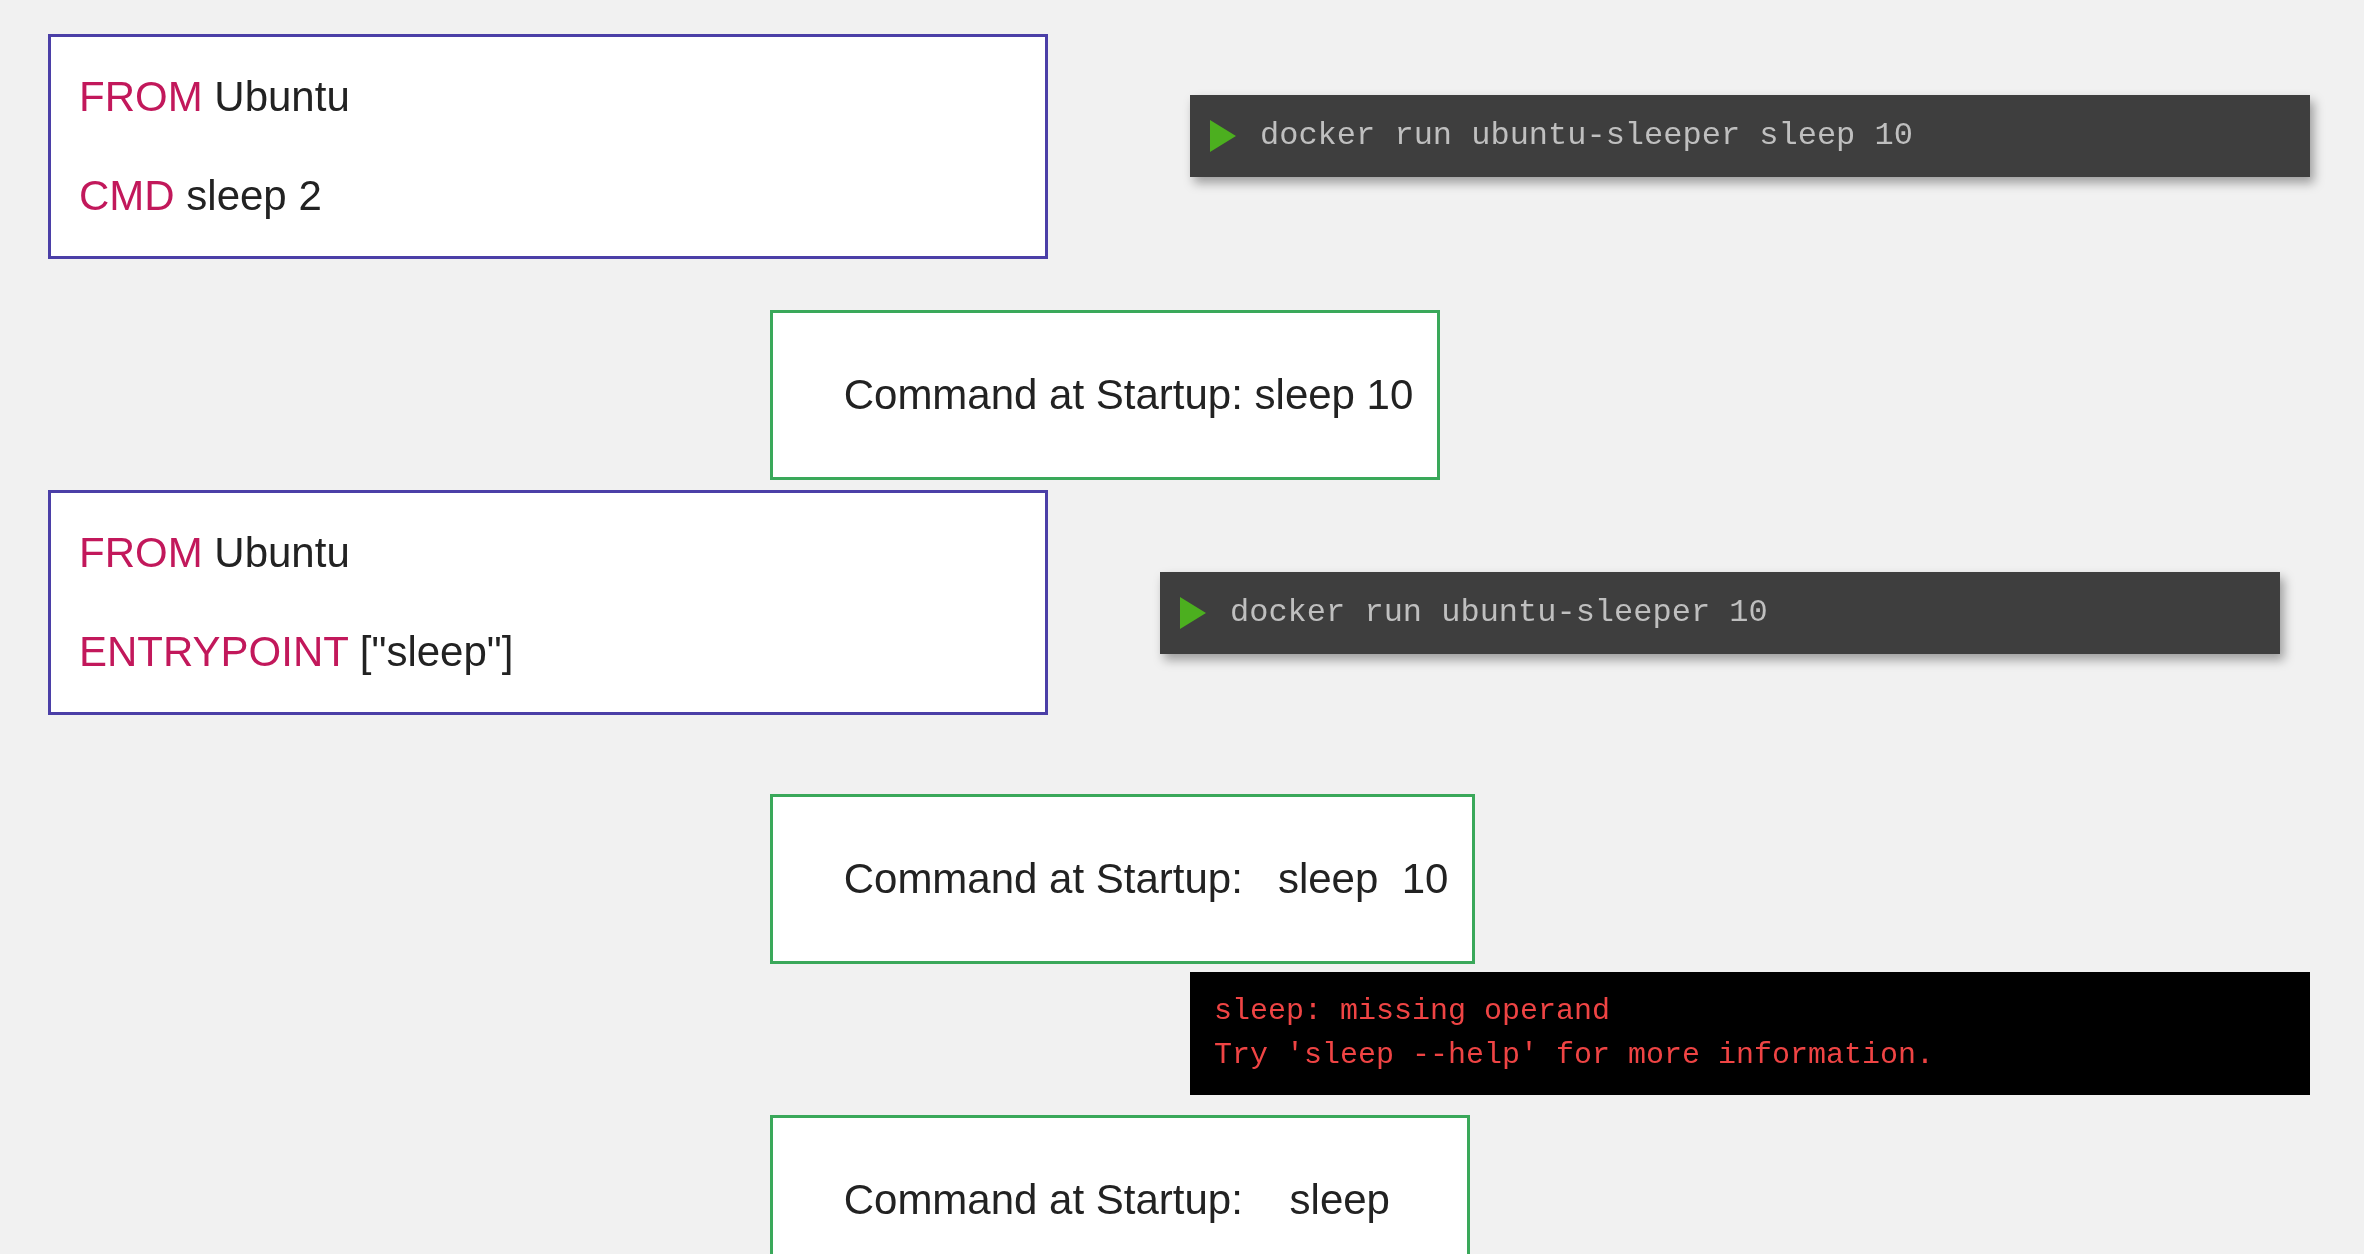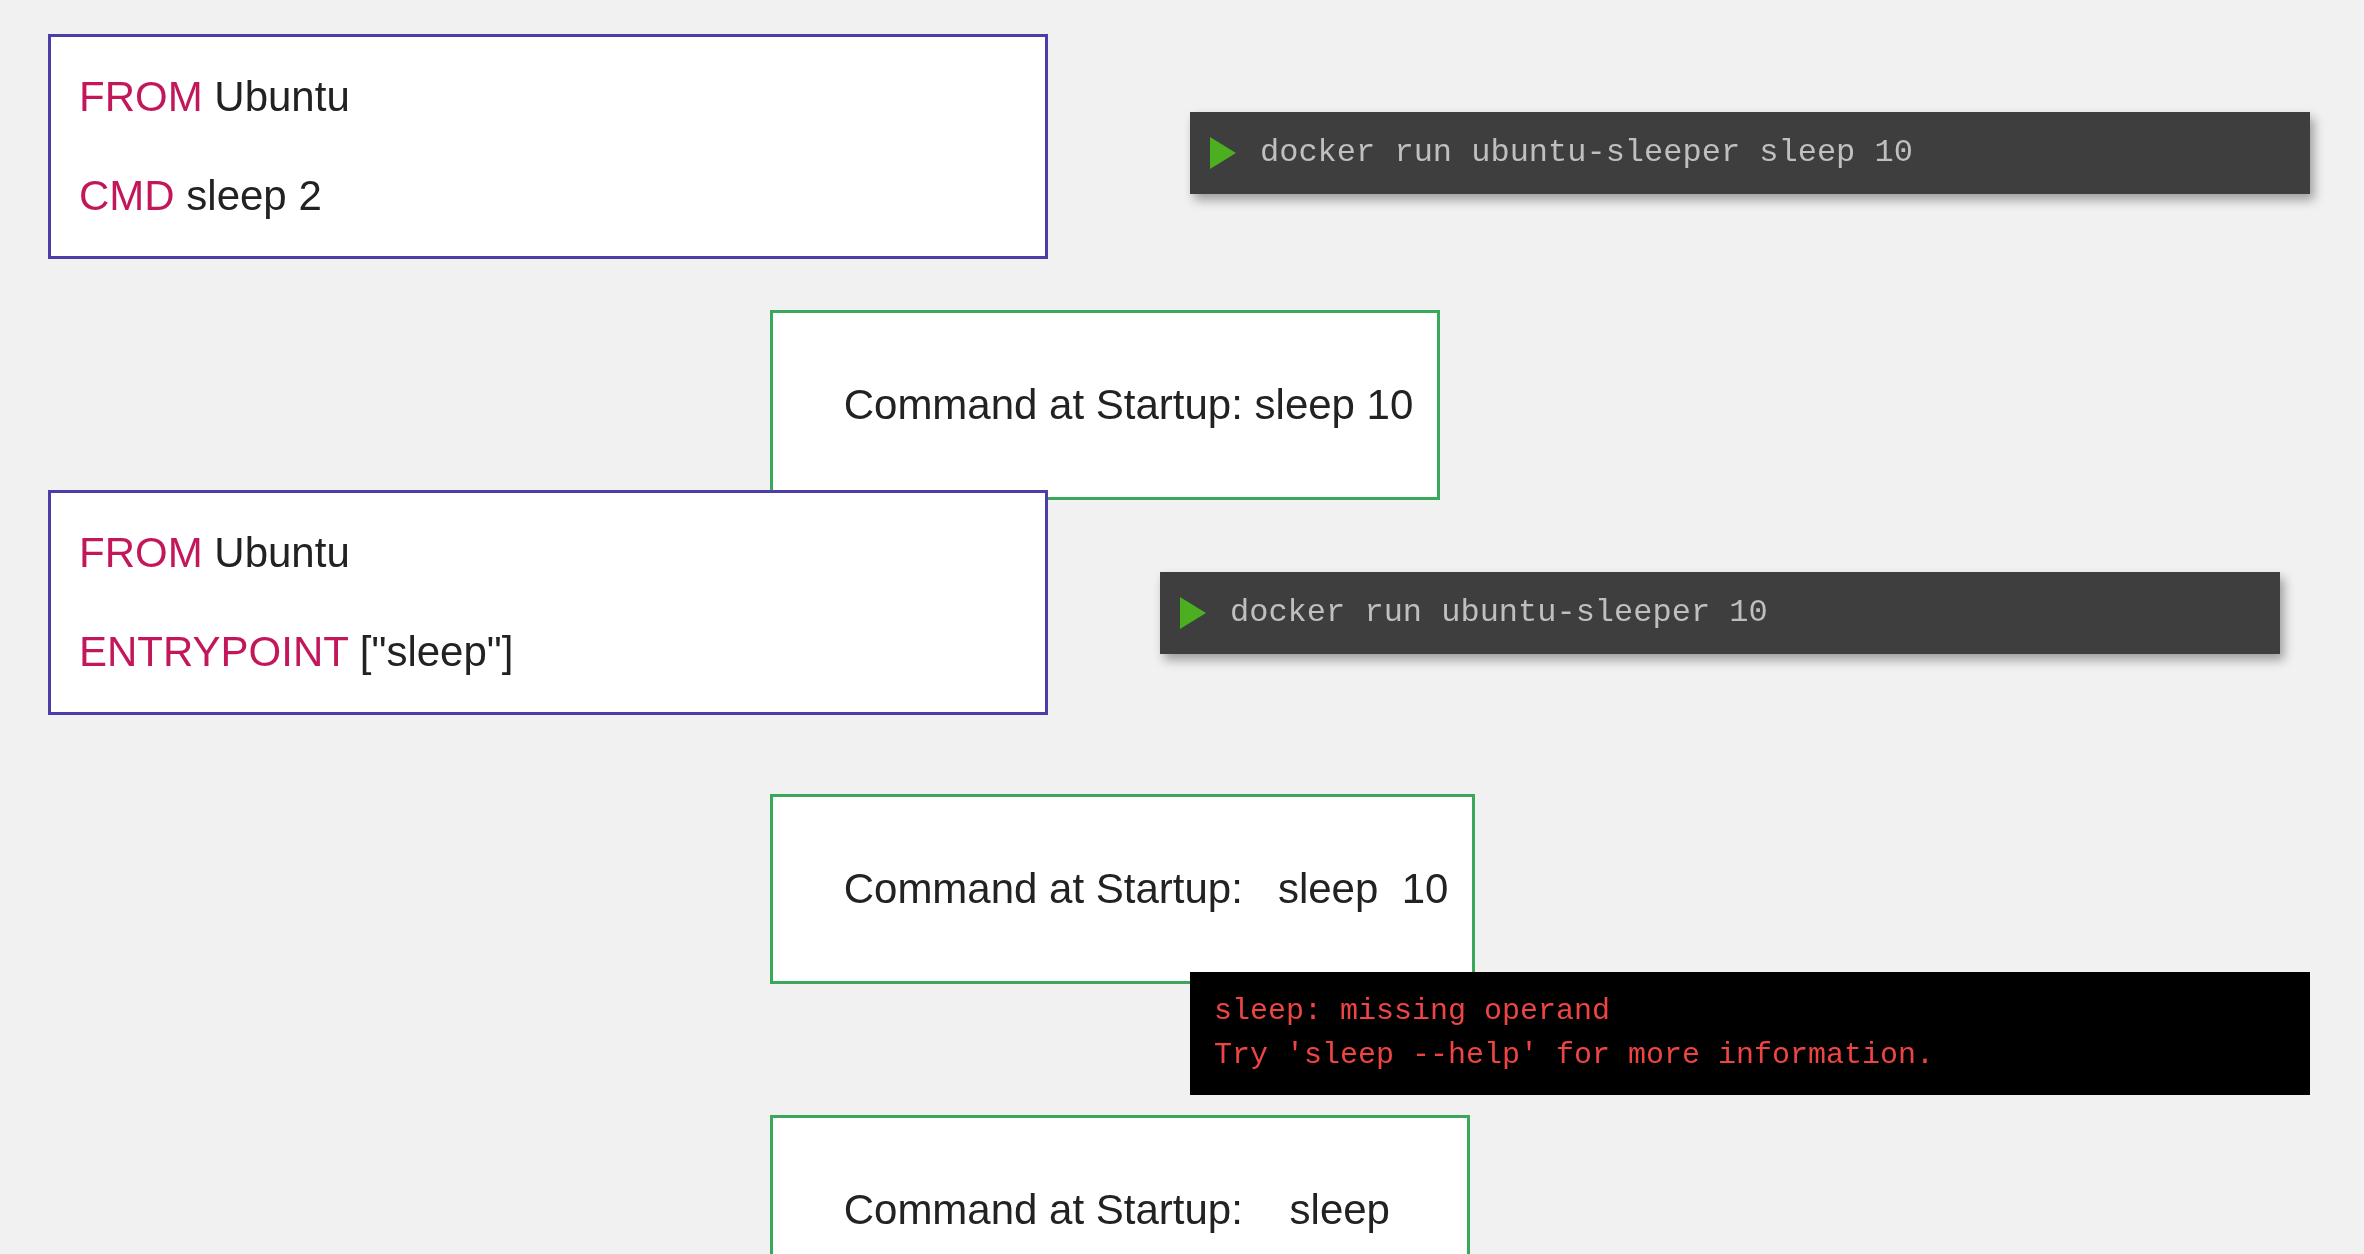--- a/index.html
+++ b/index.html
@@ -25,21 +25,21 @@
     font-size: 42px;
     line-height: 1.35;
     color: #222;
   }
   .kw { color: #c2185b; }
   .from-line { margin-bottom: 42px; }
   .startup-box {
     position: absolute;
     background: #ffffff;
     border: 3px solid #3aa85a;
-    padding: 20px 24px;
+    padding: 10px 24px;
     font-size: 42px;
     color: #222;
     box-sizing: border-box;
     white-space: pre;
   }
   .terminal {
     position: absolute;
     background: #3e3e3e;
     color: #bfbfbf;
     font-family: "Consolas", "Courier New", monospace;
@@ -78,21 +78,21 @@
 
   <div class="dockerfile-box" style="left:48px; top:34px; width:1000px;">
     <div class="from-line">
       <span class="kw">FROM</span><span> Ubuntu</span>
     </div>
     <div>
       <span class="kw">CMD</span><span> sleep 2</span>
     </div>
   </div>
 
-  <div class="terminal" style="left:1190px; top:112px; width:1120px;">
+  <div class="terminal" style="left:1190px; top:95px; width:1120px;">
     <span class="play"></span>
     <span>docker run ubuntu-sleeper sleep 10</span>
   </div>
 
   <div class="startup-box" style="left:770px; top:310px;">
     <span>Command at Startup: </span><span>sleep 10</span>
   </div>
 
   <div class="dockerfile-box" style="left:48px; top:490px; width:1000px;">
     <div class="from-line">

